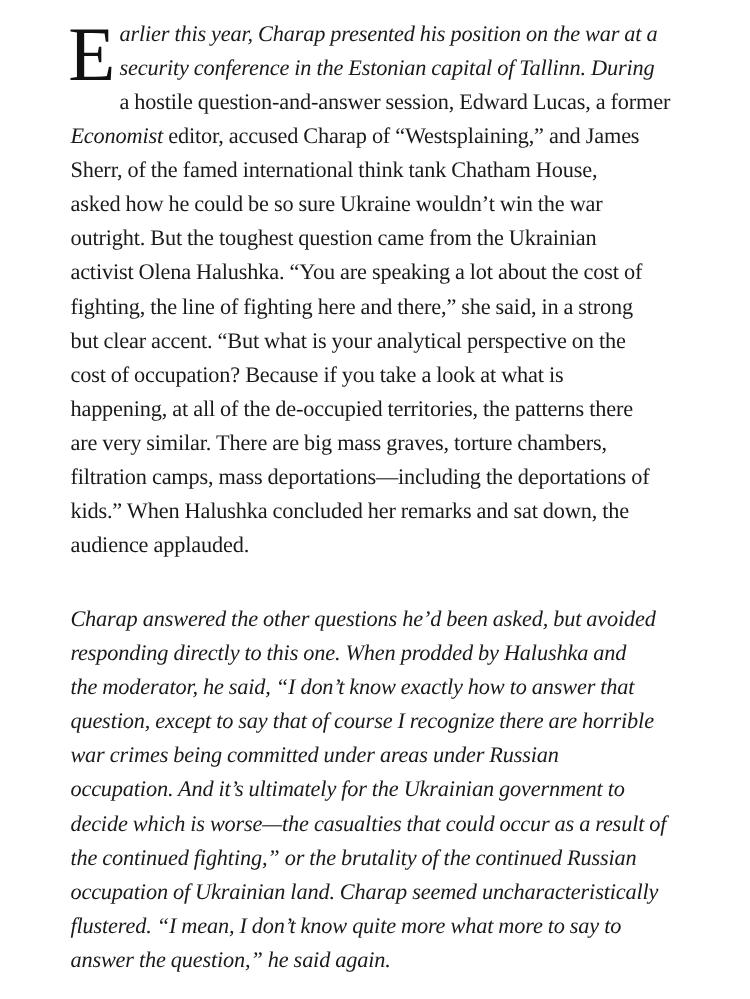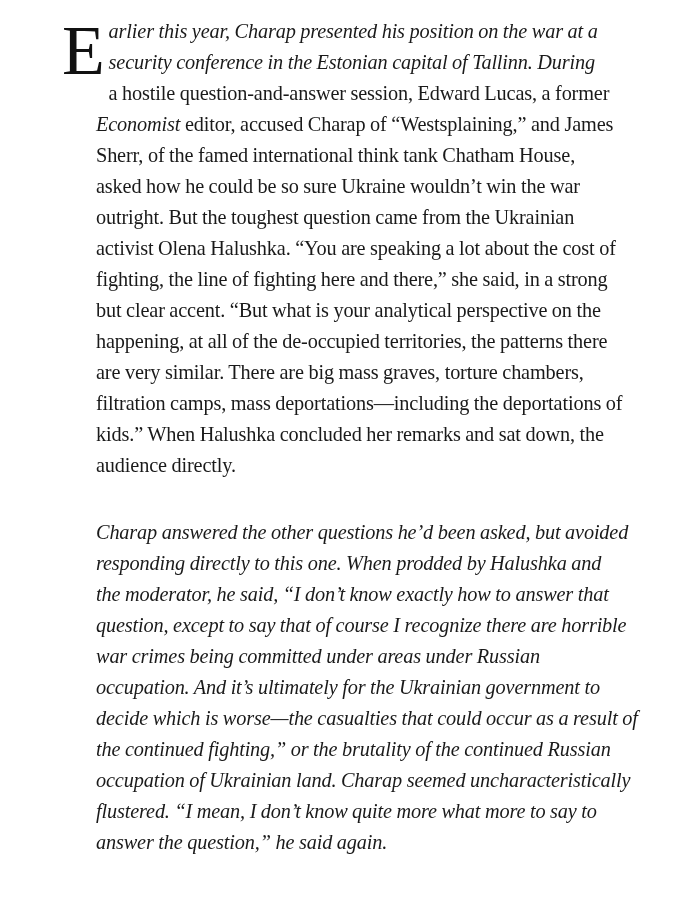--- a/index.html
+++ b/index.html
@@ -28,21 +28,20 @@
   .para {
     margin: 0;
   }
   .para + .para {
     margin-top: 36px;
     font-style: italic;
   }
   .line {
     display: block;
     white-space: nowrap;
-    margin-left: 32px;
   }
   .dropcap {
     float: left;
     font-size: 70px;
     line-height: 54px;
     height: 56px;
     margin: 6px 4px 0 -2px;
     padding-top: 2px;
     color: #111111;
   }
@@ -65,25 +64,26 @@
     <span class="drop-line">arlier this year, Charap presented his position on the war at a</span>
     <span class="drop-line">security conference in the Estonian capital of Tallinn. During</span>
     <span class="line">a hostile question-and-answer session, Edward Lucas, a former</span>
     <span class="line"><em>Economist</em><span> editor, accused Charap of “Westsplaining,” and James</span></span>
     <span class="line">Sherr, of the famed international think tank Chatham House,</span>
     <span class="line">asked how he could be so sure Ukraine wouldn’t win the war</span>
     <span class="line">outright. But the toughest question came from the Ukrainian</span>
     <span class="line">activist Olena Halushka. “You are speaking a lot about the cost of</span>
     <span class="line">fighting, the line of fighting here and there,” she said, in a strong</span>
     <span class="line">but clear accent. “But what is your analytical perspective on the</span>
+    <span class="line">cost of occupation? Because if you take a look at what is</span>
     <span class="line">happening, at all of the de-occupied territories, the patterns there</span>
     <span class="line">are very similar. There are big mass graves, torture chambers,</span>
     <span class="line">filtration camps, mass deportations—including the deportations of</span>
     <span class="line">kids.” When Halushka concluded her remarks and sat down, the</span>
-    <span class="line">audience directly.</span>
+    <span class="line">audience applauded.</span>
   </p>
 
   <p class="para">
     <span class="line">Charap answered the other questions he’d been asked, but avoided</span>
     <span class="line">responding directly to this one. When prodded by Halushka and</span>
     <span class="line">the moderator, he said, “I don’t know exactly how to answer that</span>
     <span class="line">question, except to say that of course I recognize there are horrible</span>
     <span class="line">war crimes being committed under areas under Russian</span>
     <span class="line">occupation. And it’s ultimately for the Ukrainian government to</span>
     <span class="line">decide which is worse—the casualties that could occur as a result of</span>

